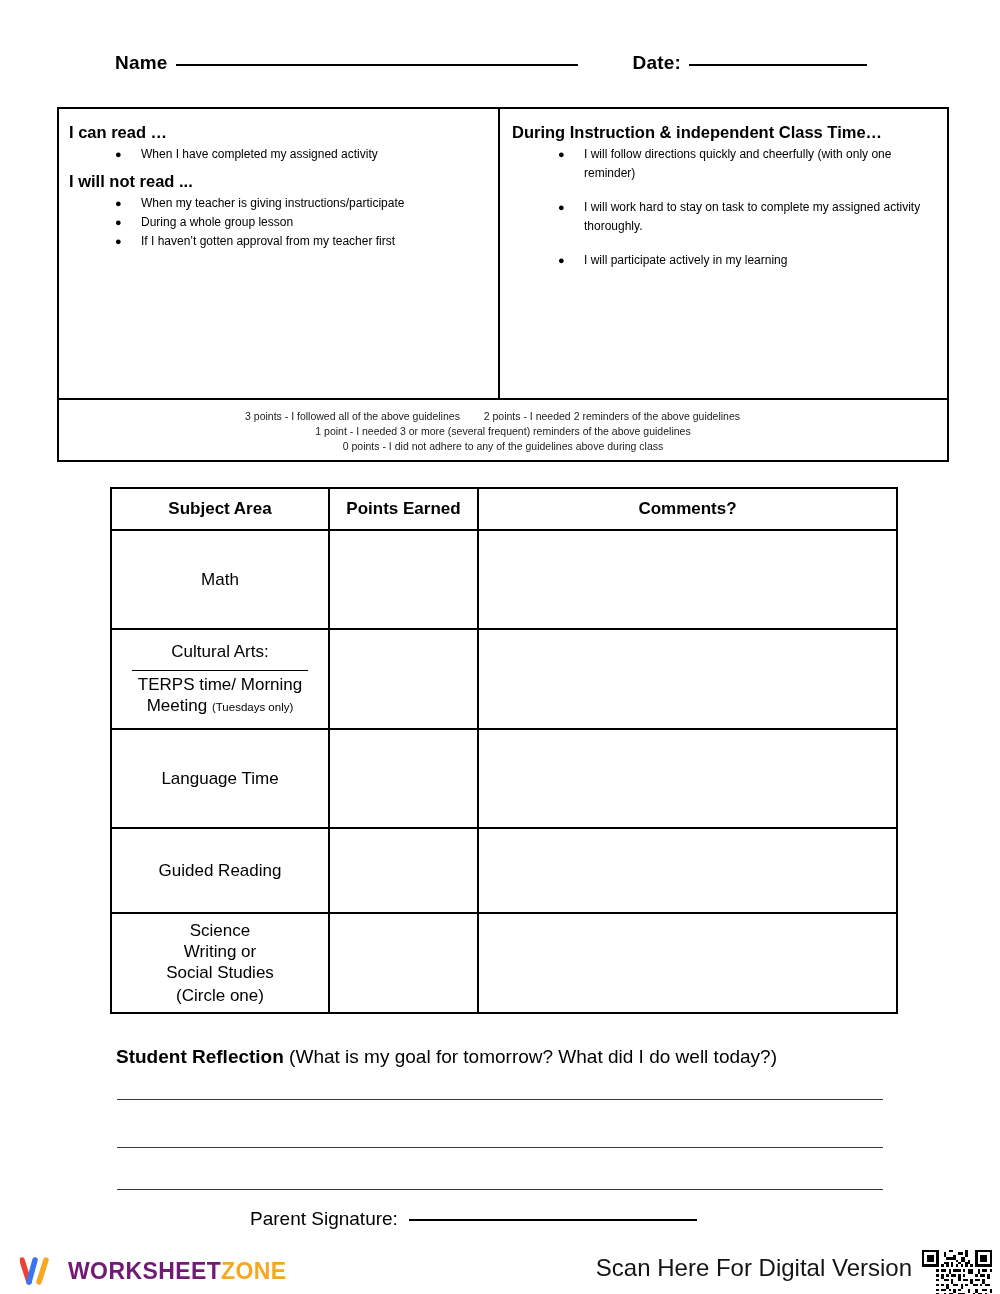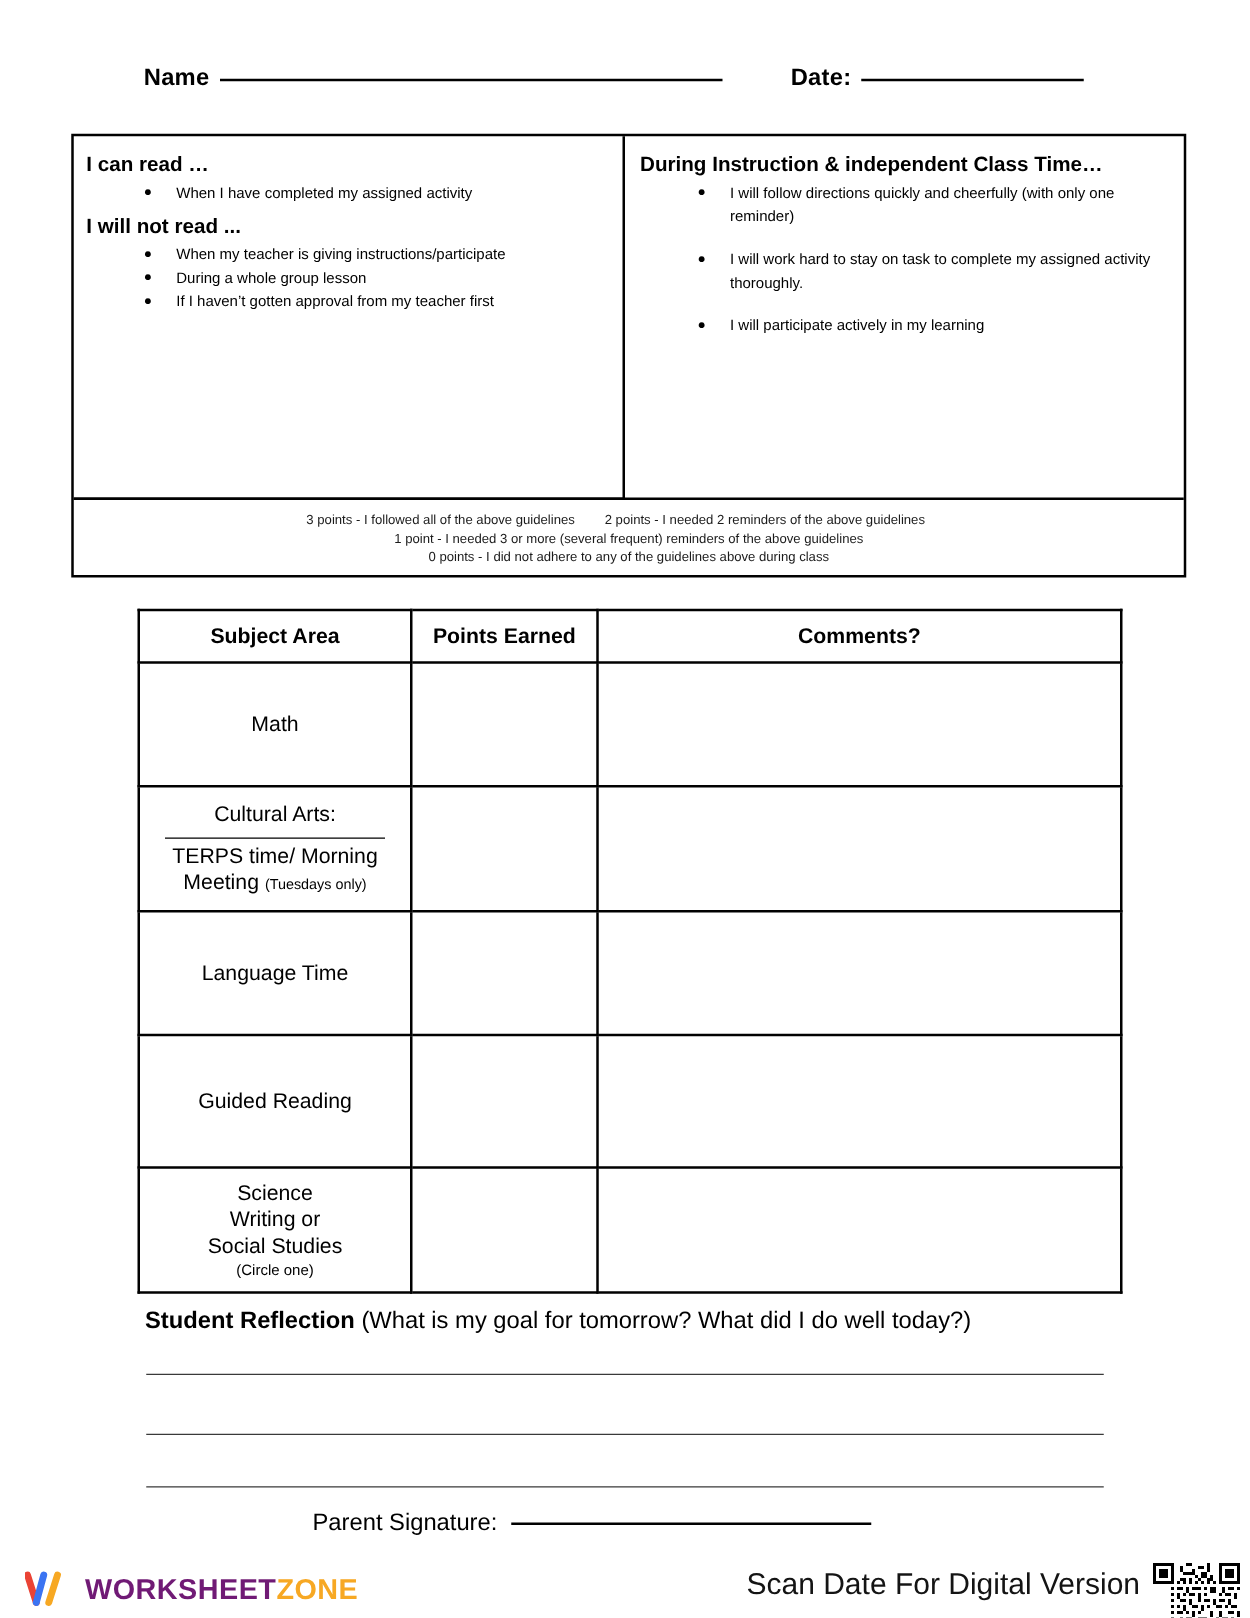--- a/index.html
+++ b/index.html
@@ -145,34 +145,34 @@
   .subject-table td.subject-cell {
     text-align: center;
     vertical-align: middle;
     font-size: 17px;
     line-height: 1.28;
     padding: 4px 6px;
   }
   tr.r-math td    { height: 99px; }
   tr.r-cultural td{ height: 100px; }
   tr.r-language td{ height: 99px; }
-  tr.r-guided td  { height: 106px; }
+  tr.r-guided td  { height: 85px; }
   tr.r-science td { height: 100px; }
 
   .ca-top { margin-bottom: 2px; }
   .ca-rule {
     width: 176px;
     height: 1px;
     border-bottom: 1.5px solid #000;
     margin: 7px auto 4px auto;
   }
   .ca-bottom { line-height: 1.22; }
   .tiny-note { font-size: 11.5px; }
   .science-line { line-height: 1.25; }
-  .circle-note { font-size: 12px; display: block; margin-top: 1px; }
+  .circle-note { font-size: 17px; display: block; margin-top: 1px; }
 
   
   .reflection-head {
     position: absolute;
     left: 116px; top: 1046px;
     font-size: 19px;
     white-space: nowrap;
   }
   .reflection-head b { font-weight: bold; }
   .reflection-head .q { font-weight: normal; }
@@ -370,21 +370,21 @@
 
   <div class="brand">
     <svg class="brand-mark" viewBox="0 0 42 34">
       <path d="M2 6 L9 28" stroke="#ea4335" stroke-width="5.5" stroke-linecap="round" fill="none"></path>
       <path d="M9 28 L15 6" stroke="#3b74f2" stroke-width="5.5" stroke-linecap="round" fill="none"></path>
       <path d="M26 6 L19 28" stroke="#f7a823" stroke-width="5.5" stroke-linecap="round" fill="none"></path>
     </svg>
     <span class="brand-text"><span class="w1">WORKSHEET</span><span class="w2">ZONE</span></span>
   </div>
 
-  <div class="scan-text">Scan Date For Digital Version</div>
+  <div class="scan-text">Scan Here For Digital Version</div>
 
   <svg class="qr" viewBox="0 0 29 29" shape-rendering="crispEdges">
     <rect width="29" height="29" fill="#ffffff"></rect>
     <g fill="#000000">
 
       <rect x="0" y="0" width="7" height="1"></rect>
         <rect x="0" y="6" width="7" height="1"></rect>
       <rect x="0" y="0" width="1" height="7"></rect>
         <rect x="6" y="0" width="1" height="7"></rect>
       <rect x="2" y="2" width="3" height="3"></rect>

